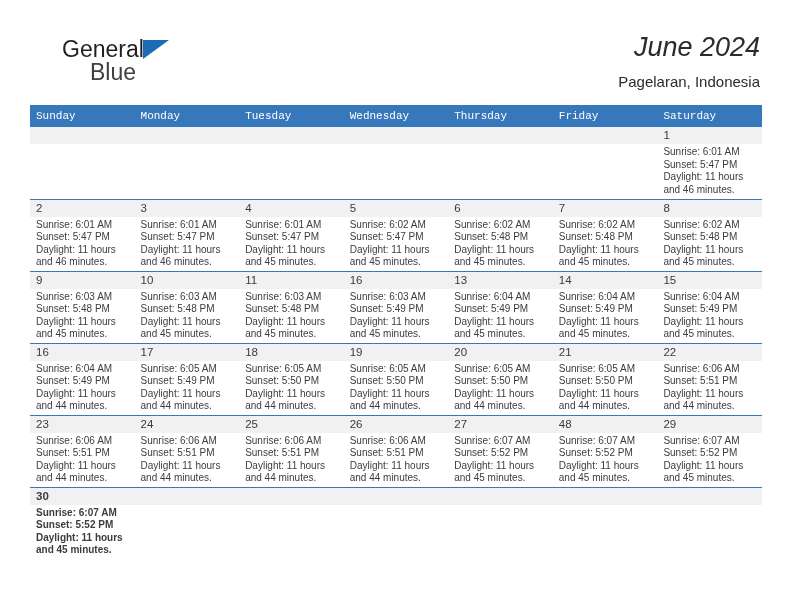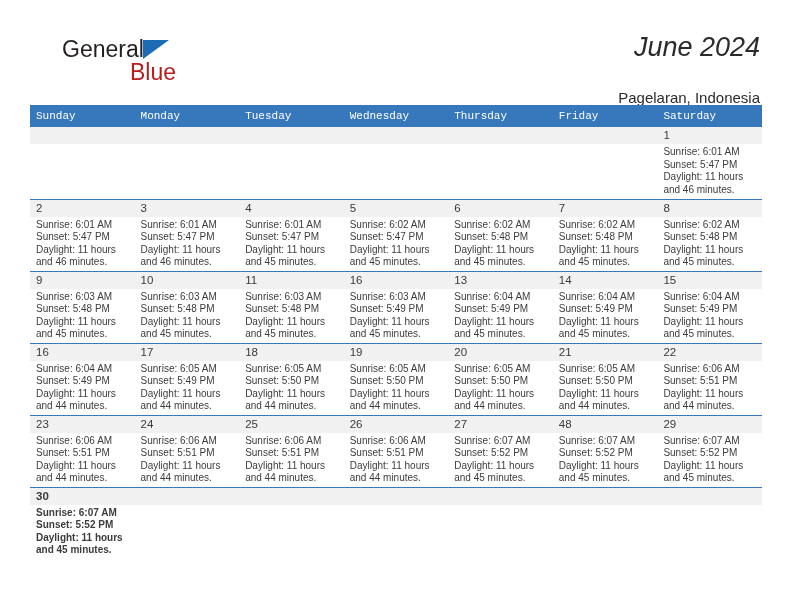--- a/index.html
+++ b/index.html
@@ -56,23 +56,22 @@
     border-bottom: 19px solid transparent;
   }
 
   .brand-row2 {
     position: absolute;
     left: 52px;
     top: 23px;
     height: 26px;
     line-height: 26px;
     font-size: 23px;
-    color: #b91c1c;
+    color: #404040;
     white-space: nowrap;
-    margin-left: 40px;
   }
 
   .title-block {
     position: absolute;
     right: 2px;
     top: 0px;
     text-align: right;
   }
 
   .cal-title {
@@ -81,21 +80,21 @@
     line-height: 34px;
     font-weight: normal;
     white-space: nowrap;
     font-style: italic;
   }
 
   .cal-subtitle {
     font-size: 15px;
     color: #2b2b2b;
     line-height: 22px;
-    margin-top: 23px;
+    margin-top: 7px;
     white-space: nowrap;
   }
 
   
   .calendar {
     position: absolute;
     left: 30px;
     top: 105px;
     width: 732px;
     border-collapse: collapse;

